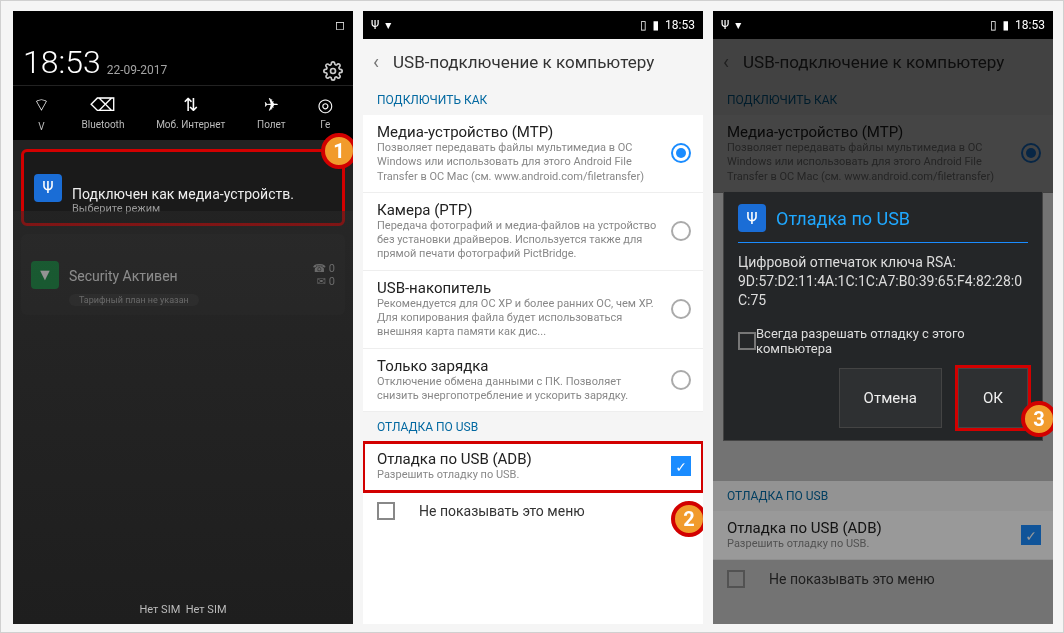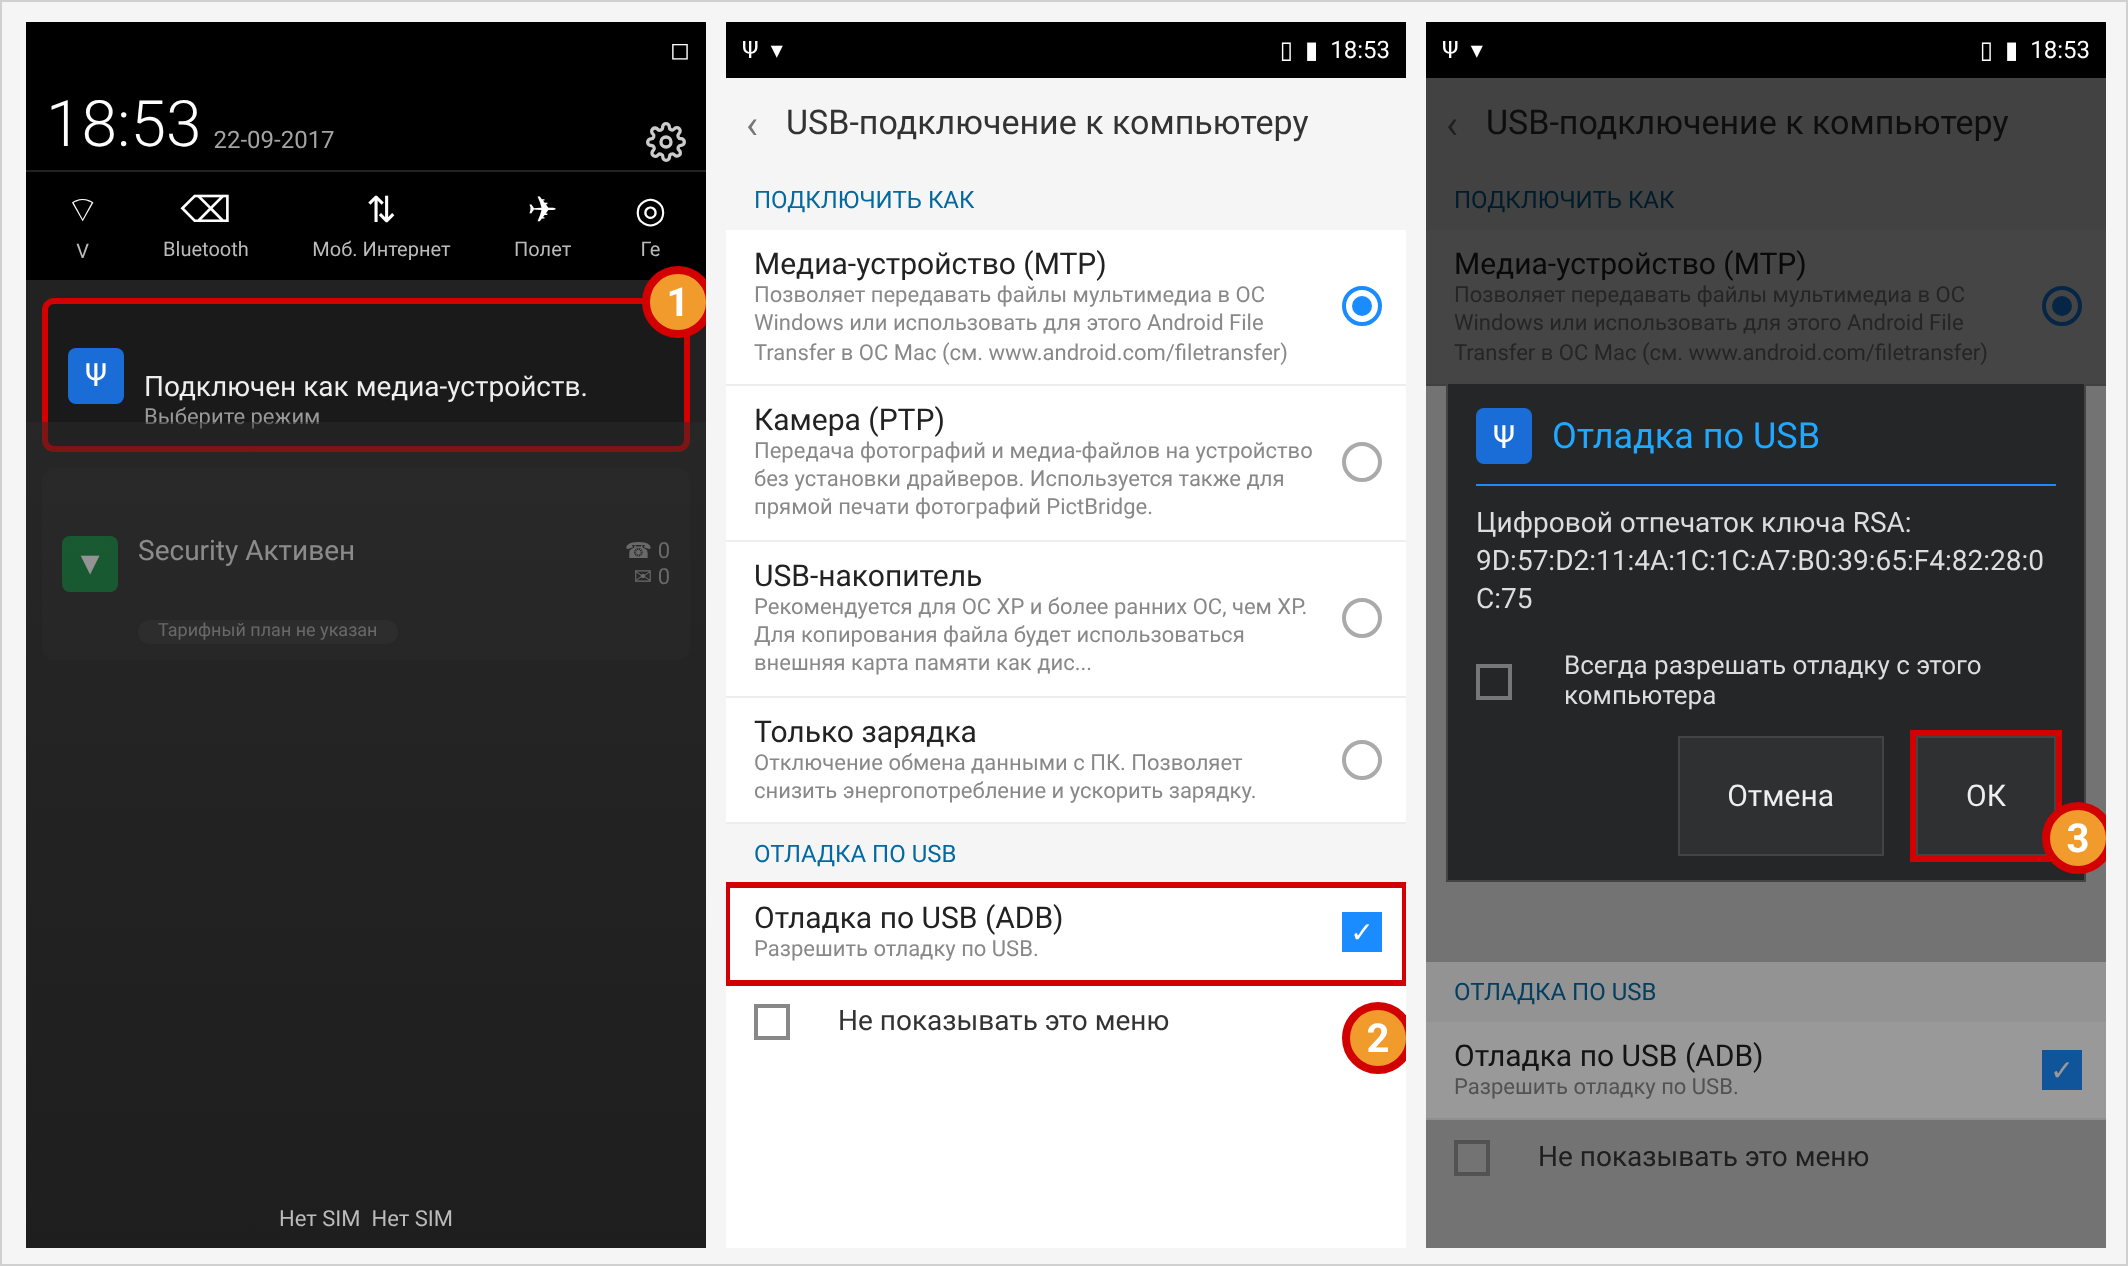--- a/index.html
+++ b/index.html
@@ -54,21 +54,21 @@
   .row.highlight { outline:3px solid #d20000; outline-offset:-2px; }
   .foot-row { padding:10px 14px; display:flex; align-items:center; gap:24px; font-size:14px; color:#333;}
   .foot-check { width:18px; height:18px; border:2px solid #888; }
 
   
   .dim { position:absolute; inset:28px 0 0 0; background:rgba(0,0,0,0.55); }
   .dialog { position:absolute; left:10px; right:10px; top:180px; background:#242628; border:1px solid #444; padding:12px 14px; color:#ddd; }
   .dlg-head { display:flex; align-items:center; gap:10px; border-bottom:1px solid #1a8cff; padding-bottom:10px;}
   .dlg-title { color:#1fa8ff; font-size:18px; }
   .dlg-body { font-size:14px; padding:10px 0; line-height:1.35;}
-  .dlg-check-row { display:flex; align-items:center; gap:26px; font-size:13px; padding:6px 0 12px;}
+  .dlg-check-row { display:flex; align-items:center; gap:0; font-size:13px; padding:6px 0 12px;}
   .dlg-check { width:18px; height:18px; border:2px solid #777; flex-shrink:0;}
   .dlg-actions { display:flex; gap:16px; justify-content:flex-end; }
   .dlg-btn { padding:20px 24px; font-size:15px; color:#eee; background:#2e3032; border:1px solid #444;}
   .dlg-btn.highlight { outline:3px solid #d20000; }
 
   .bg-list-dimmed { filter: brightness(0.6); }
   svg { display:block;}
 </style>
 </head>
 <body>
@@ -119,21 +119,21 @@
       <div>
         <div class="notif-title">Подключен как медиа-устройств.</div>
         <div class="notif-sub">Выберите режим</div>
       </div>
     </div>
 
     <div class="notif" style="background:rgba(40,40,40,0.85);">
       <div class="notif-icon sec-icon-bg">▼</div>
       <div style="flex:1;">
         <div class="notif-title">Security Активен</div>
-        <div style="margin-top:19px;"><span class="tarif">Тарифный план не указан</span></div>
+        <div style="margin-top:4px;"><span class="tarif">Тарифный план не указан</span></div>
       </div>
       <div class="notif-right">
         <div>☎ <span>0</span></div>
         <div>✉ <span>0</span></div>
       </div>
     </div>
 
     <div class="home-bg"></div>
     <div class="home-dock">
       <span>Нет SIM</span>&nbsp;&nbsp;<span>Нет SIM</span>

